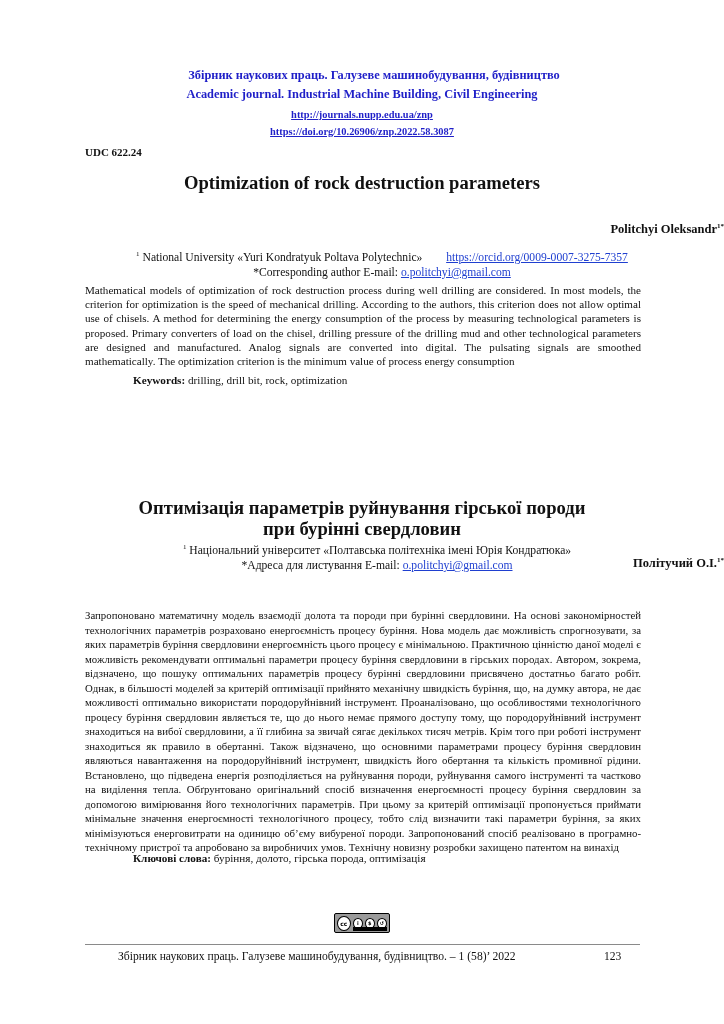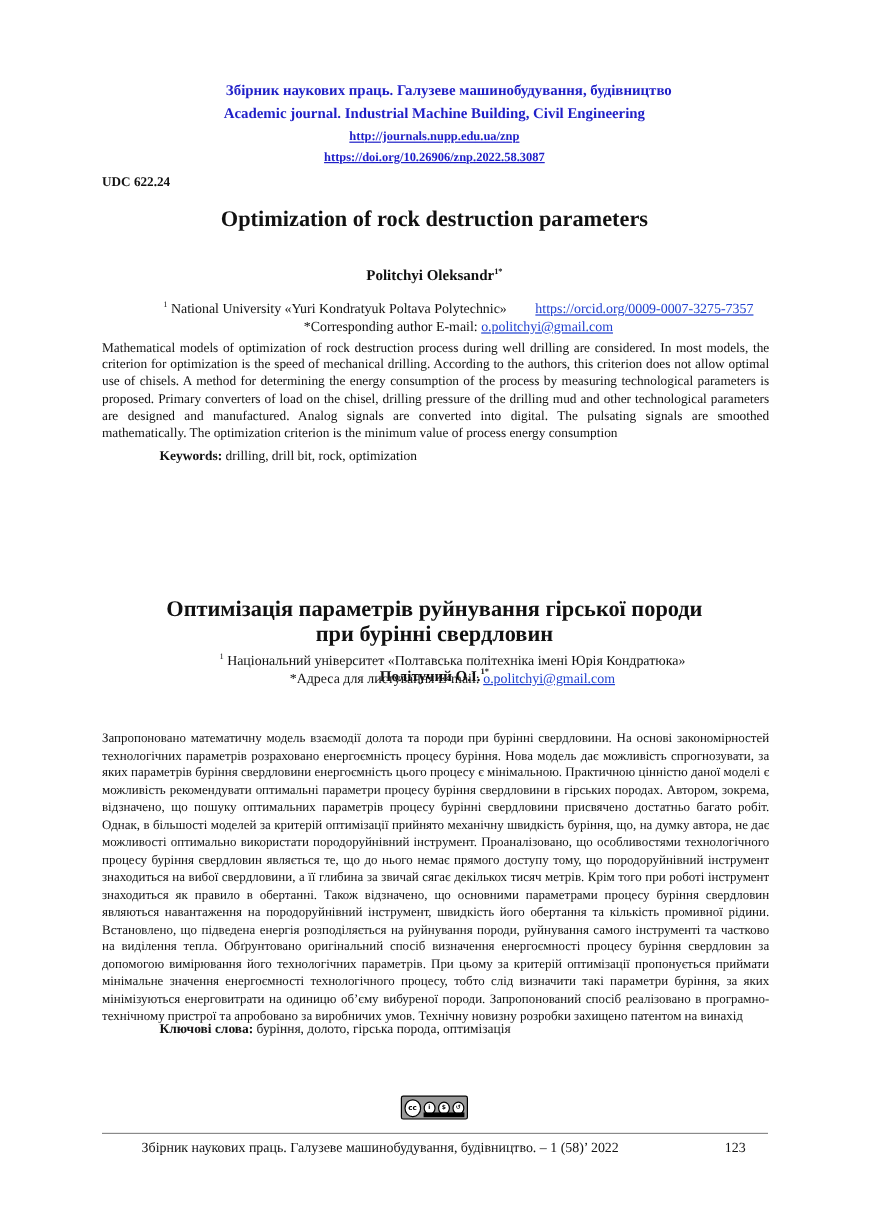--- a/index.html
+++ b/index.html
@@ -6,21 +6,21 @@
     body {
       width: 724px; height: 1024px; background: #ffffff; position: relative; overflow: hidden;
       font-family: "Liberation Serif", "DejaVu Serif", serif; color: #111;
     }
     .abs { position: absolute; }
     .center { left: 0; width: 724px; text-align: center; }
     .journal-line { color: #1f1fc8; font-weight: bold; font-size: 12.4px; line-height: 18px; }
     .journal-link { color: #1f1fc8; font-weight: bold; font-size: 10.4px; line-height: 16px; text-decoration: underline; }
     .udc { left: 85px; top: 146px; font-weight: bold; font-size: 11px; }
     .title { font-weight: bold; font-size: 18.6px; line-height: 21px; }
-    .author { font-weight: bold; font-size: 12.5px; }
+    .author { font-weight: bold; font-size: 12.5px; text-align: right; }
     .author sup { font-size: 7px; }
     .affil { font-size: 11.6px; line-height: 15px; }
     .affil sup { font-size: 7px; }
     a.link { color: #1f3fd0; text-decoration: underline; }
     .abstract { left: 85px; width: 556px; font-size: 11.1px; line-height: 14.2px; text-align: justify; text-align-last: left; }
     .abstract-uk { left: 85px; width: 556px; font-size: 10.8px; line-height: 14.5px; text-align: justify; }
     .keywords { left: 85px; font-size: 11.2px; }
     .keywords b { font-weight: bold; margin-left: 48px; }
     .cc-badge {
       left: 334px; top: 913px; width: 56px; height: 20px; background: #9a9a9a;

